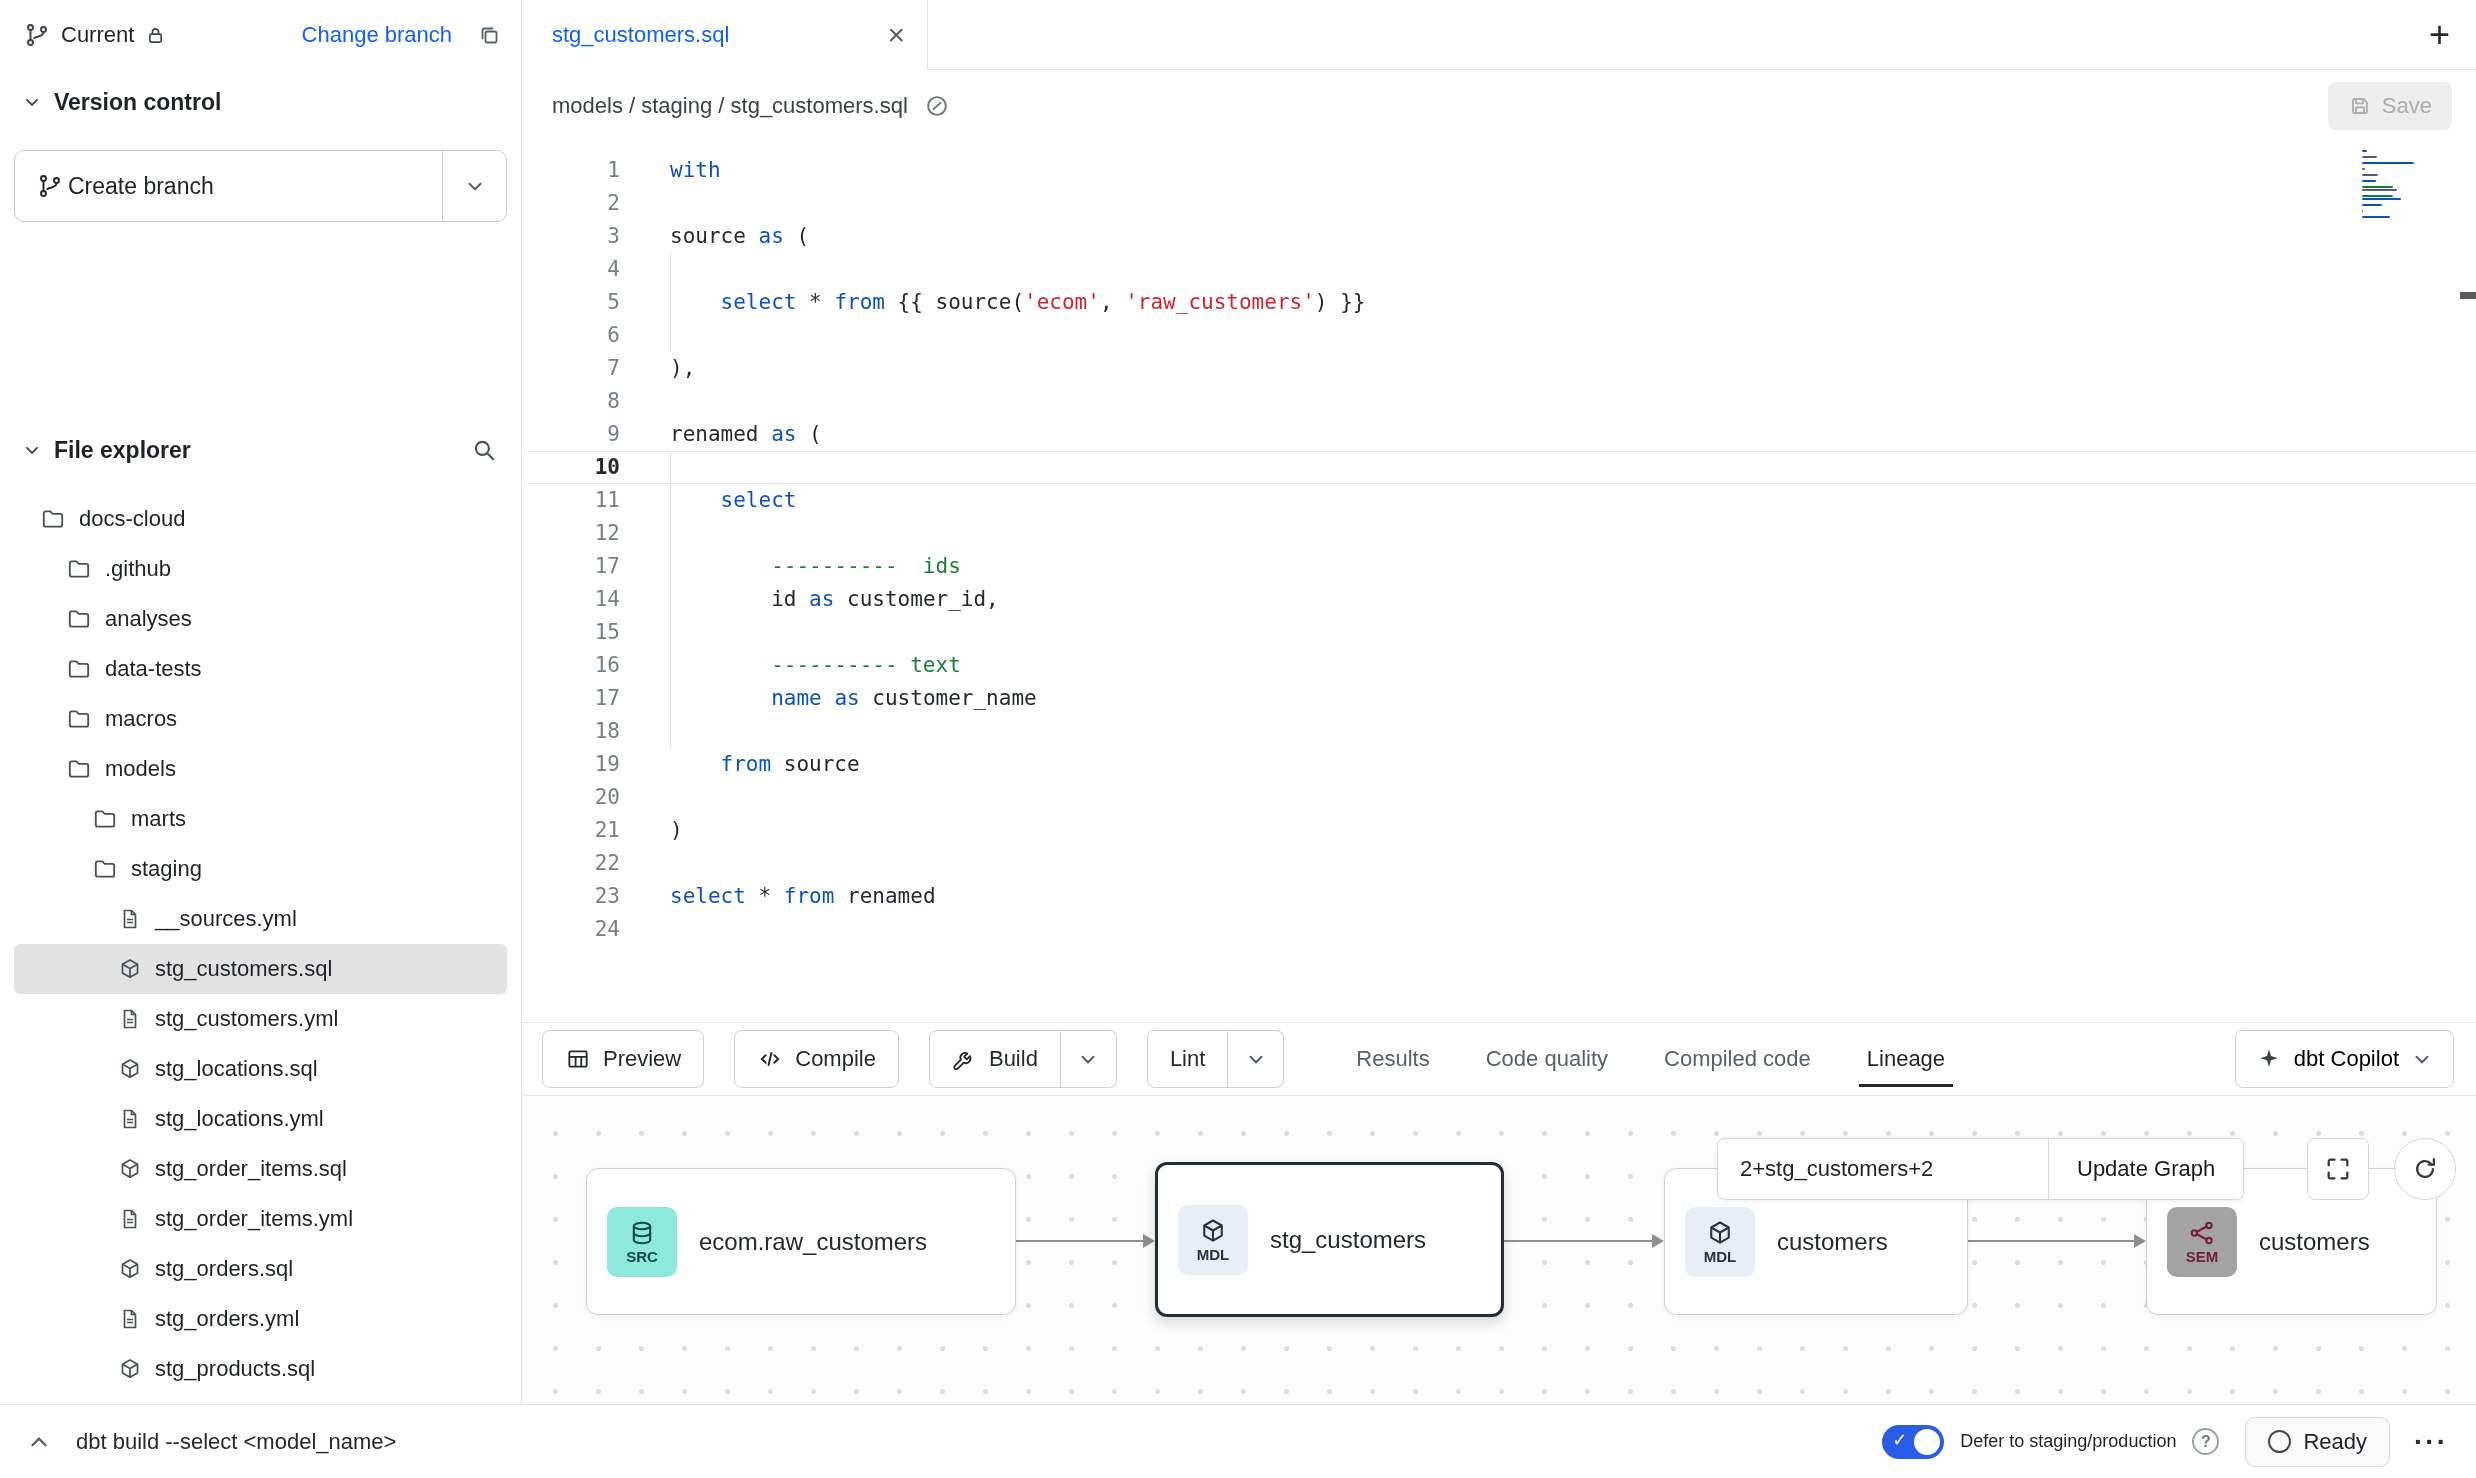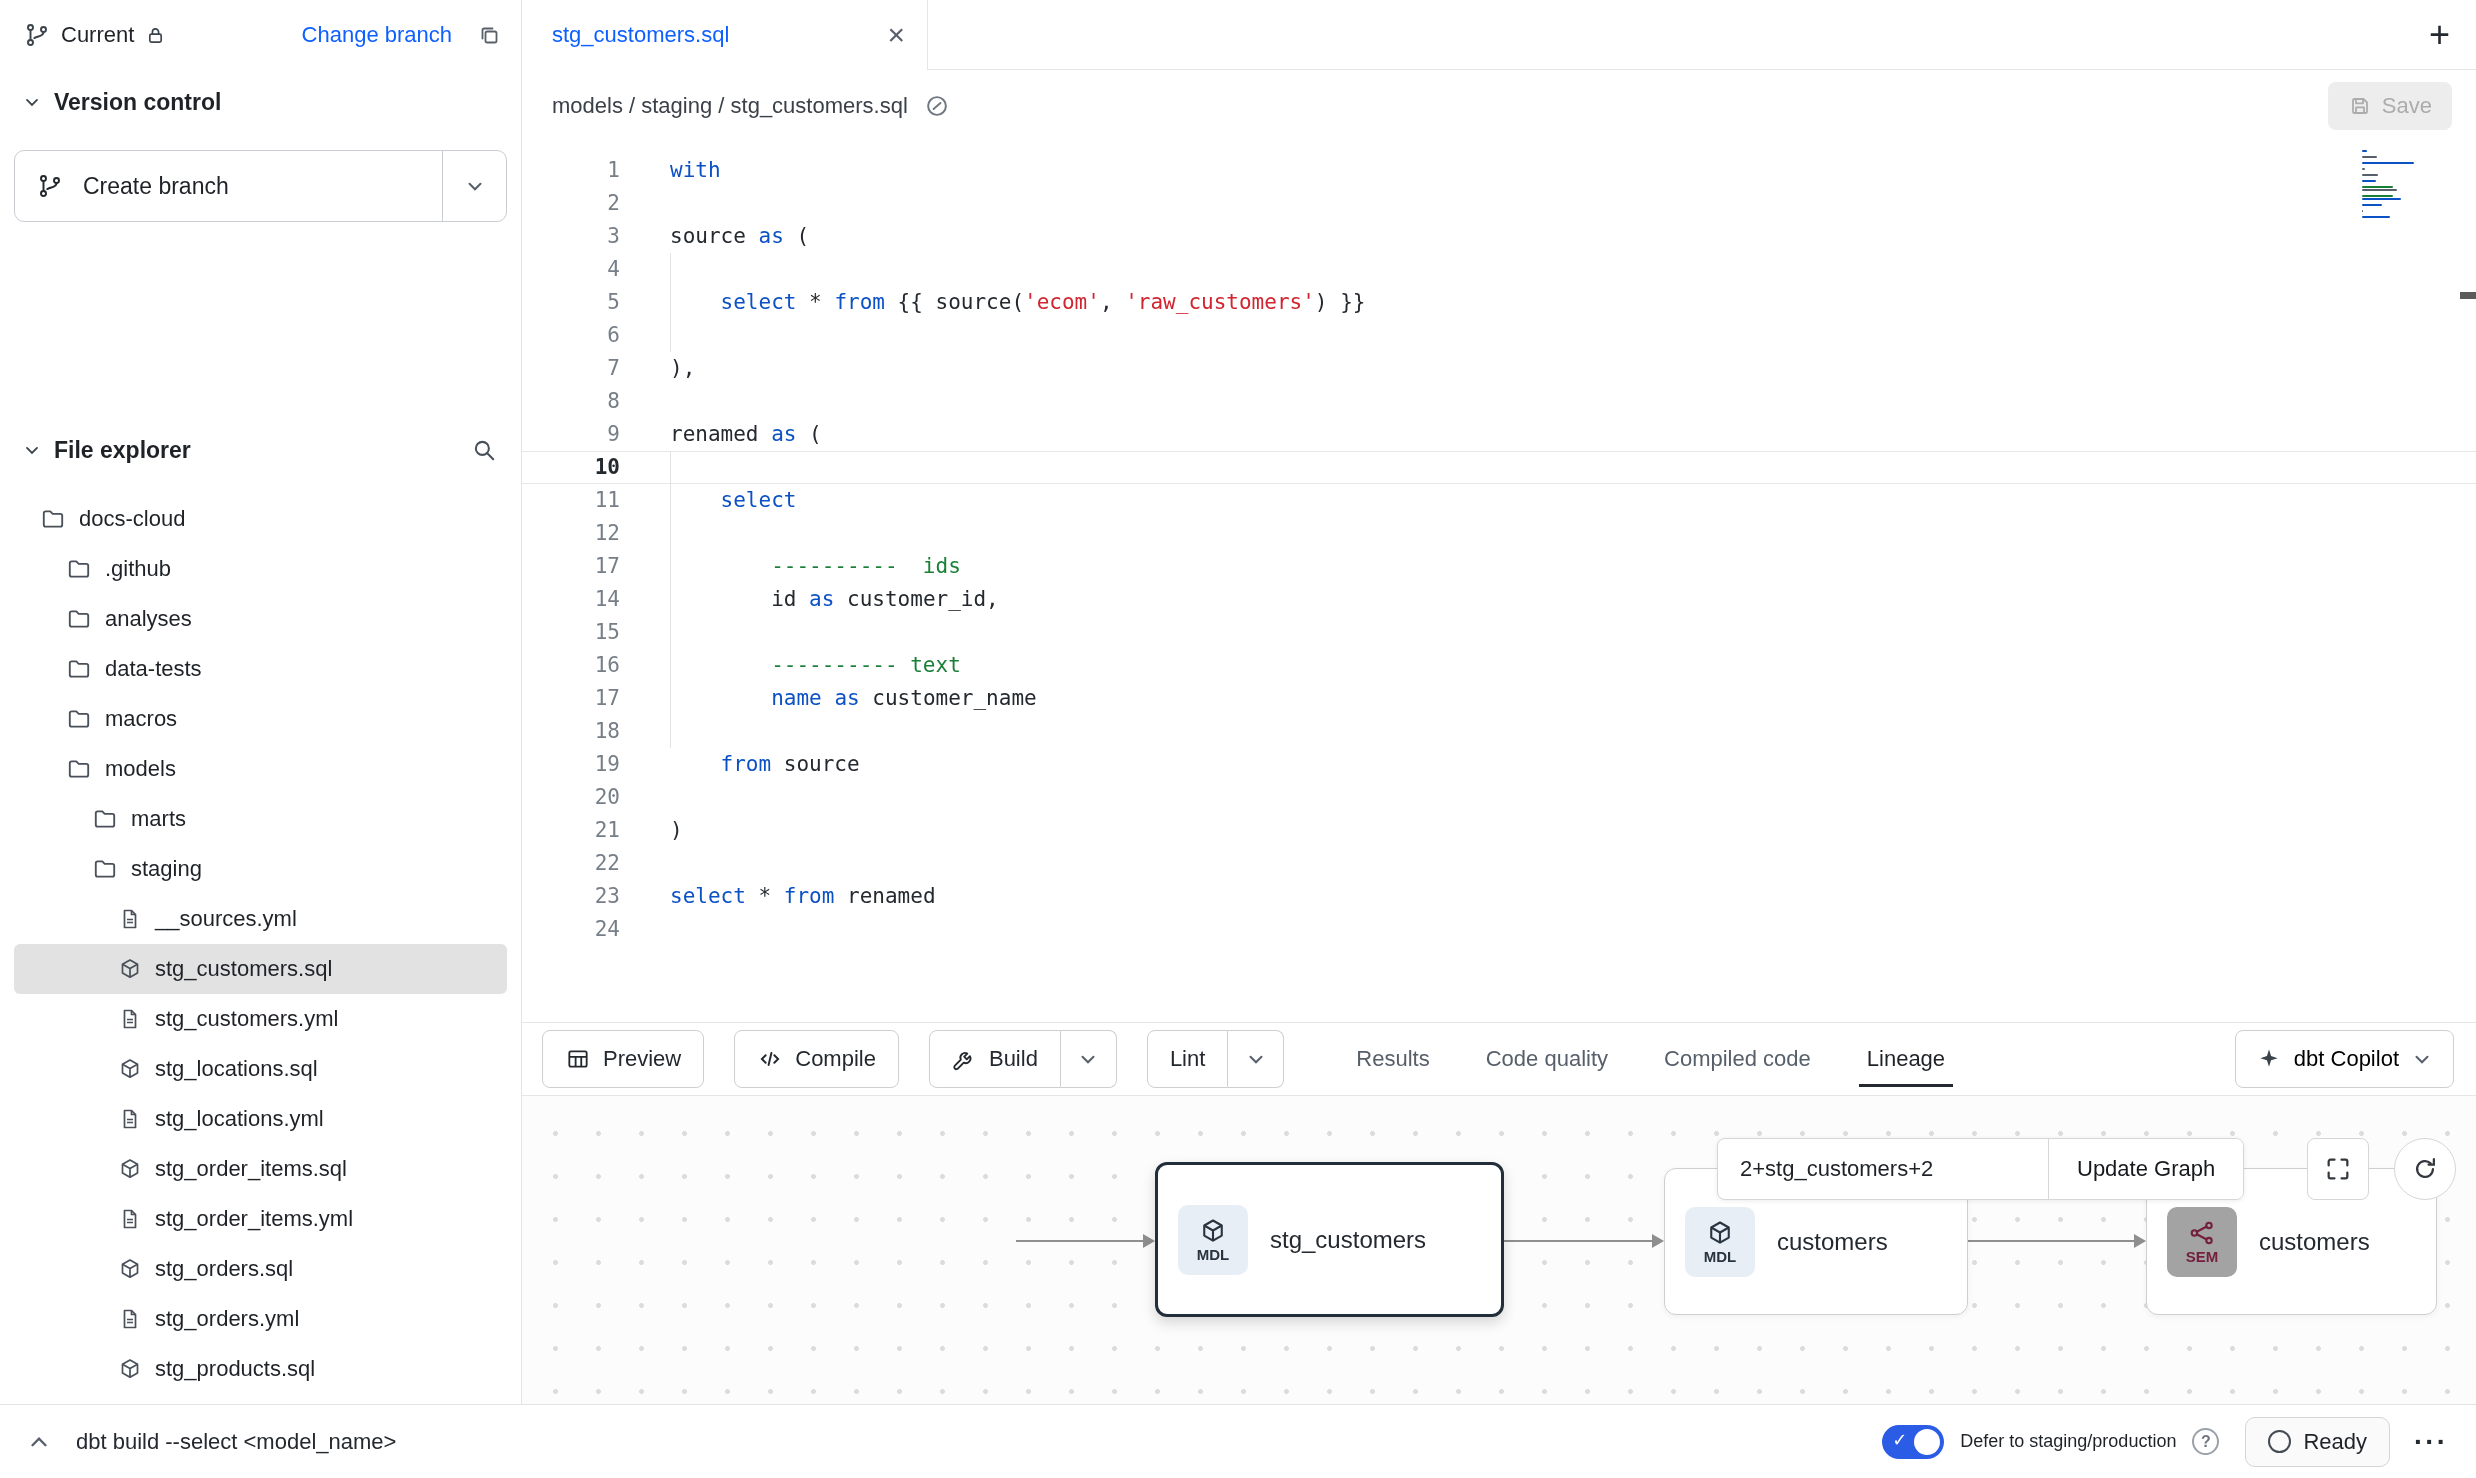--- a/index.html
+++ b/index.html
@@ -15,21 +15,21 @@
   .sidebar { border-right:1px solid #E3E3E3; overflow:hidden; display:flex; flex-direction:column; }
   .sb-top { height:70px; flex:none; display:flex; align-items:center; padding:0 20px 0 24px; gap:11px; }
   .sb-top .cur { font-size:22px; }
   .sb-link { color:#0E5FFF; font-size:22px; font-weight:500; margin-left:auto; text-decoration:none; cursor:pointer; }
   .sb-top .copy { margin-left:14px; }
   .section-head { display:flex; align-items:center; gap:12px; padding:0 22px; font-size:23px; font-weight:700; height:36px; flex:none; }
   .section-head.vc { margin-top:14px; }
   .section-head.fe { margin-top:210px; }
   .section-head .search { margin-left:auto; margin-right:2px; }
   .create-branch { margin:30px 14px 0 14px; height:72px; border:1px solid #C9CDD2; border-radius:10px; display:flex; flex:none; background:#fff; }
-  .cb-main { flex:1; display:flex; align-items:center; gap:20px; padding-left:22px; font-size:23px; cursor:pointer; }
+  .cb-main { flex:1; display:flex; align-items:center; gap:5px; padding-left:22px; font-size:23px; cursor:pointer; }
   .cb-dd { width:64px; border-left:1px solid #C9CDD2; display:flex; align-items:center; justify-content:center; color:#57606A; cursor:pointer; }
   .tree { margin-top:26px; flex:1; overflow:hidden; }
   .tree-row { height:50px; display:flex; align-items:center; gap:13px; margin:0 14px; border-radius:6px; font-size:22px; cursor:pointer; }
   .tree-row.selected { background:#E2E2E2; }
   .tree-icon { display:flex; flex:none; }
   .tree-icon svg { display:block; }
 
   
   .main { display:flex; flex-direction:column; overflow:hidden; }
   .tabbar { height:70px; flex:none; display:flex; }
@@ -597,20 +597,33 @@
         </div>
       <div class="edge e2">
           <div class="eline"></div>
           <div class="ehead"></div>
         </div>
       <div class="edge e3">
           <div class="eline"></div>
           <div class="ehead"></div>
         </div>
 
+      <div class="node n1">
+        <div class="badge src">
+          <span class="ic">
+            <svg width="28" height="28" viewBox="0 0 24 24" fill="none" stroke="#0C4A40" stroke-width="1.8">
+                <ellipse cx="12" cy="6" rx="7" ry="2.8"></ellipse>
+                <path d="M5 6v12c0 1.5 3.1 2.8 7 2.8s7-1.3 7-2.8V6"></path>
+                <path d="M5 12c0 1.5 3.1 2.8 7 2.8s7-1.3 7-2.8"></path>
+              </svg>
+          </span>
+          <span class="blabel">SRC</span>
+        </div>
+        <div class="node-label">ecom.raw_customers</div>
+      </div>
 
       <div class="node n2 selected">
         <div class="badge mdl">
           <span class="ic">
             <svg width="28" height="28" viewBox="0 0 24 24" fill="none" stroke="#2A3440" stroke-width="1.8" stroke-linejoin="round">
                 <path d="M12 3l7.5 4.3v8.6L12 20.2 4.5 15.9V7.3z"></path>
                 <path d="M4.5 7.3L12 11.6l7.5-4.3M12 11.6v8.6"></path>
               </svg>
           </span>
           <span class="blabel">MDL</span>

